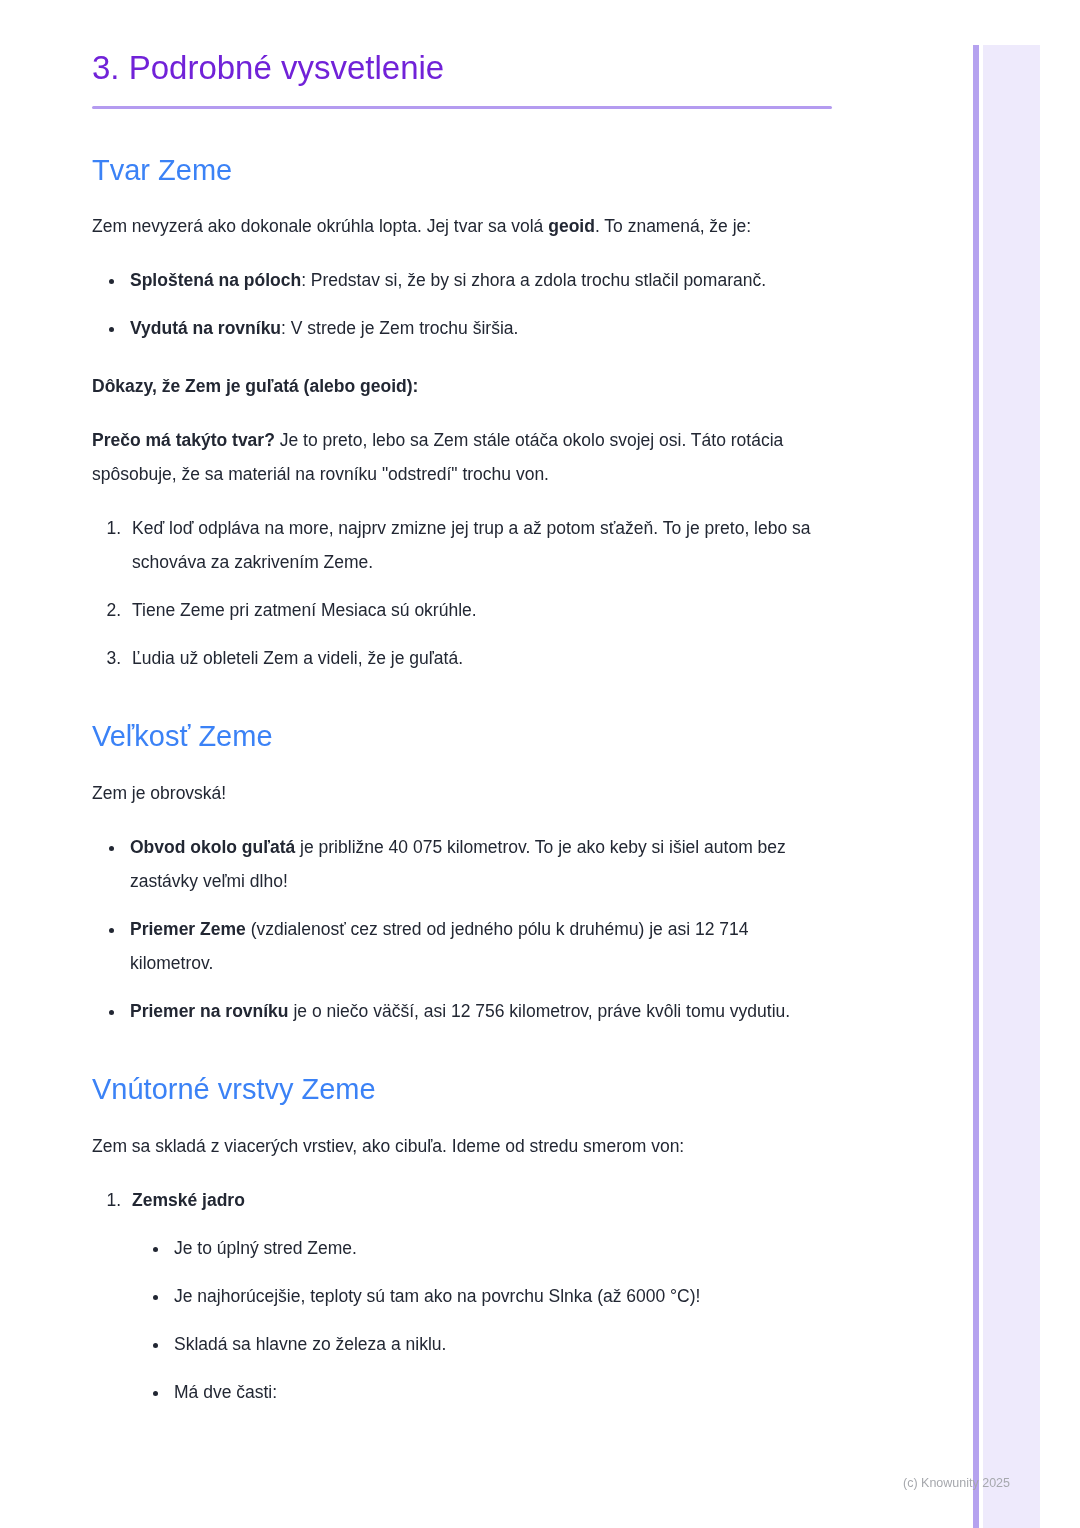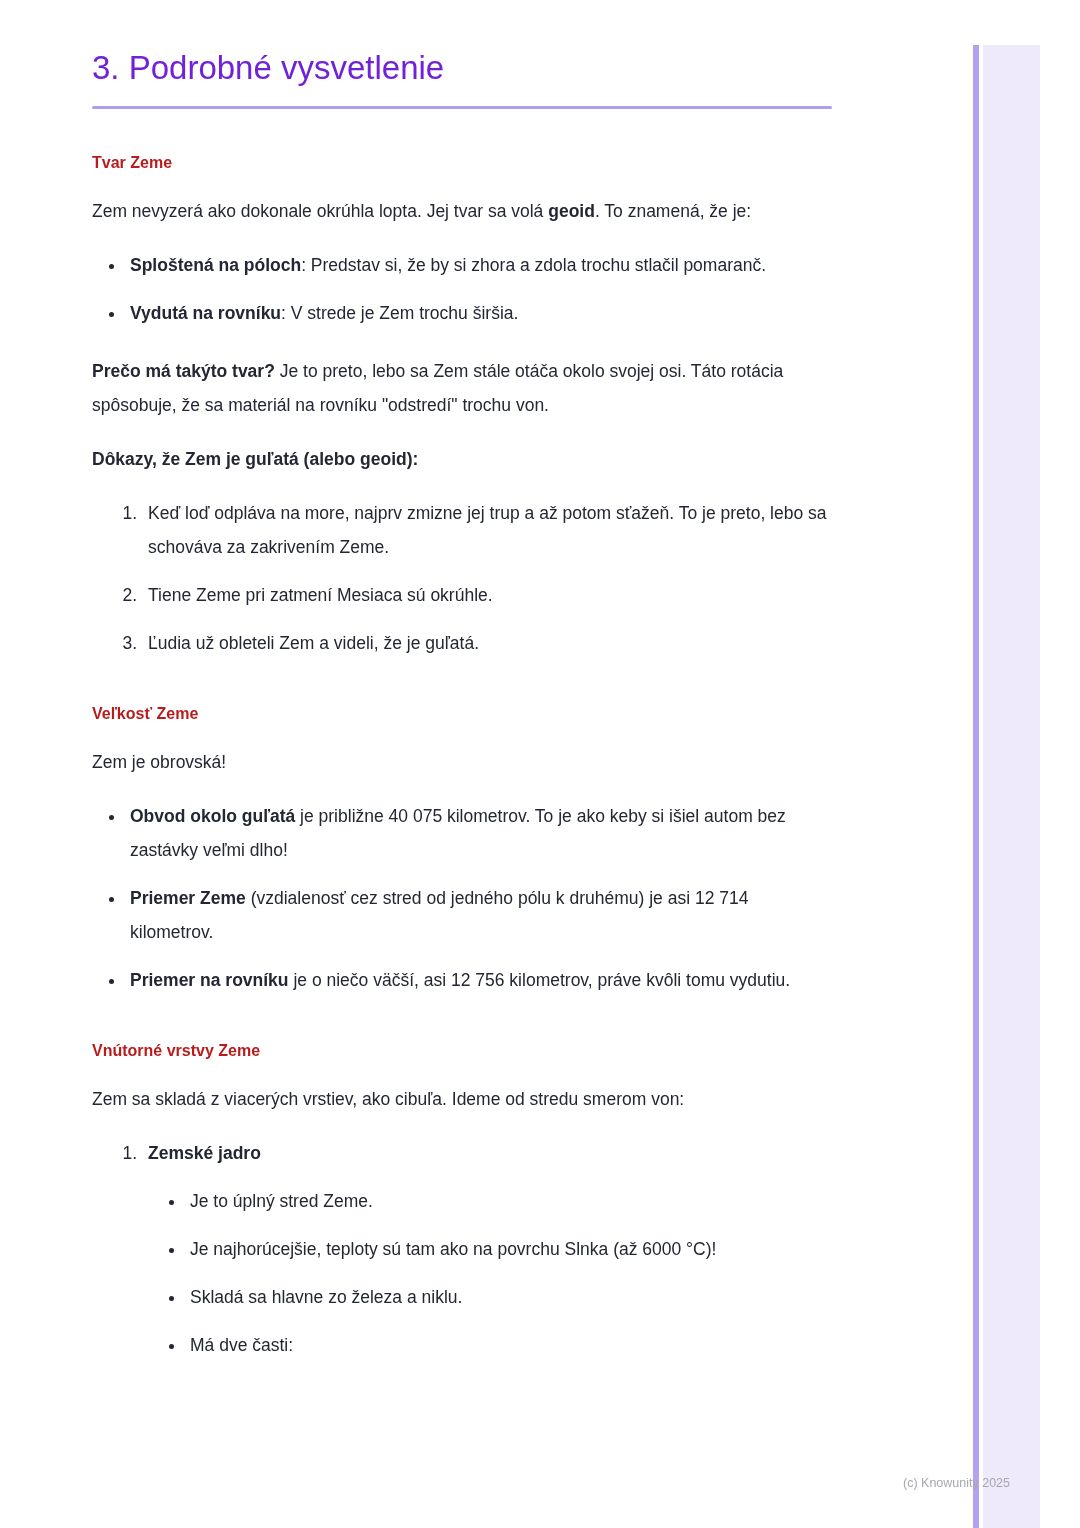--- a/index.html
+++ b/index.html
@@ -29,43 +29,43 @@
     line-height: 1.2;
   }
   .title-rule {
     margin-top: 18px;
     height: 3px;
     background: #b49bf0;
     border-radius: 2px;
   }
   h2.section-heading {
     margin: 44px 0 22px 0;
-    font-size: 16px;
-    font-weight: 700;
-    color: #b91c1c;
+    font-size: 29px;
+    font-weight: 400;
+    color: #3b82f6;
     line-height: 1.2;
   }
   p.para {
     margin: 0 0 20px 0;
     font-size: 17.5px;
     line-height: 34px;
   }
   p.para strong, li strong { font-weight: 700; }
   .bold { font-weight: 700; }
   ul.bullets, ol.numbers {
     margin: 0 0 24px 0;
     padding-left: 34px;
     font-size: 17.5px;
     line-height: 34px;
   }
   ul.bullets > li, ol.numbers > li {
     margin-bottom: 14px;
     padding-left: 4px;
   }
-  ol.numbers > li { padding-left: 6px; margin-left: 16px; }
+  ol.numbers > li { padding-left: 6px; }
   ul.sub-bullets {
     margin: 14px 0 0 0;
     padding-left: 38px;
     list-style: disc;
   }
   ul.sub-bullets > li {
     margin-bottom: 14px;
     padding-left: 4px;
   }
   .side-line {
@@ -106,23 +106,23 @@
 
     <h2 class="section-heading">Tvar Zeme</h2>
 
     <p class="para"><span>Zem nevyzerá ako dokonale okrúhla lopta. Jej tvar sa volá </span><strong>geoid</strong><span>. To znamená, že je:</span></p>
 
     <ul class="bullets">
       <li><strong>Sploštená na póloch</strong><span>: Predstav si, že by si zhora a zdola trochu stlačil pomaranč.</span></li>
       <li><strong>Vydutá na rovníku</strong><span>: V strede je Zem trochu širšia.</span></li>
     </ul>
 
+    <p class="para bold">Dôkazy, že Zem je guľatá (alebo geoid):</p>
+
     <p class="para"><strong>Prečo má takýto tvar?</strong><span> Je to preto, lebo sa Zem stále otáča okolo svojej osi. Táto rotácia spôsobuje, že sa materiál na rovníku "odstredí" trochu von.</span></p>
-
-    <p class="para bold">Dôkazy, že Zem je guľatá (alebo geoid):</p>
 
     <ol class="numbers">
       <li><span>Keď loď odpláva na more, najprv zmizne jej trup a až potom sťažeň. To je preto, lebo sa schováva za zakrivením Zeme.</span></li>
       <li><span>Tiene Zeme pri zatmení Mesiaca sú okrúhle.</span></li>
       <li><span>Ľudia už obleteli Zem a videli, že je guľatá.</span></li>
     </ol>
 
     <h2 class="section-heading">Veľkosť Zeme</h2>
 
     <p class="para">Zem je obrovská!</p>

